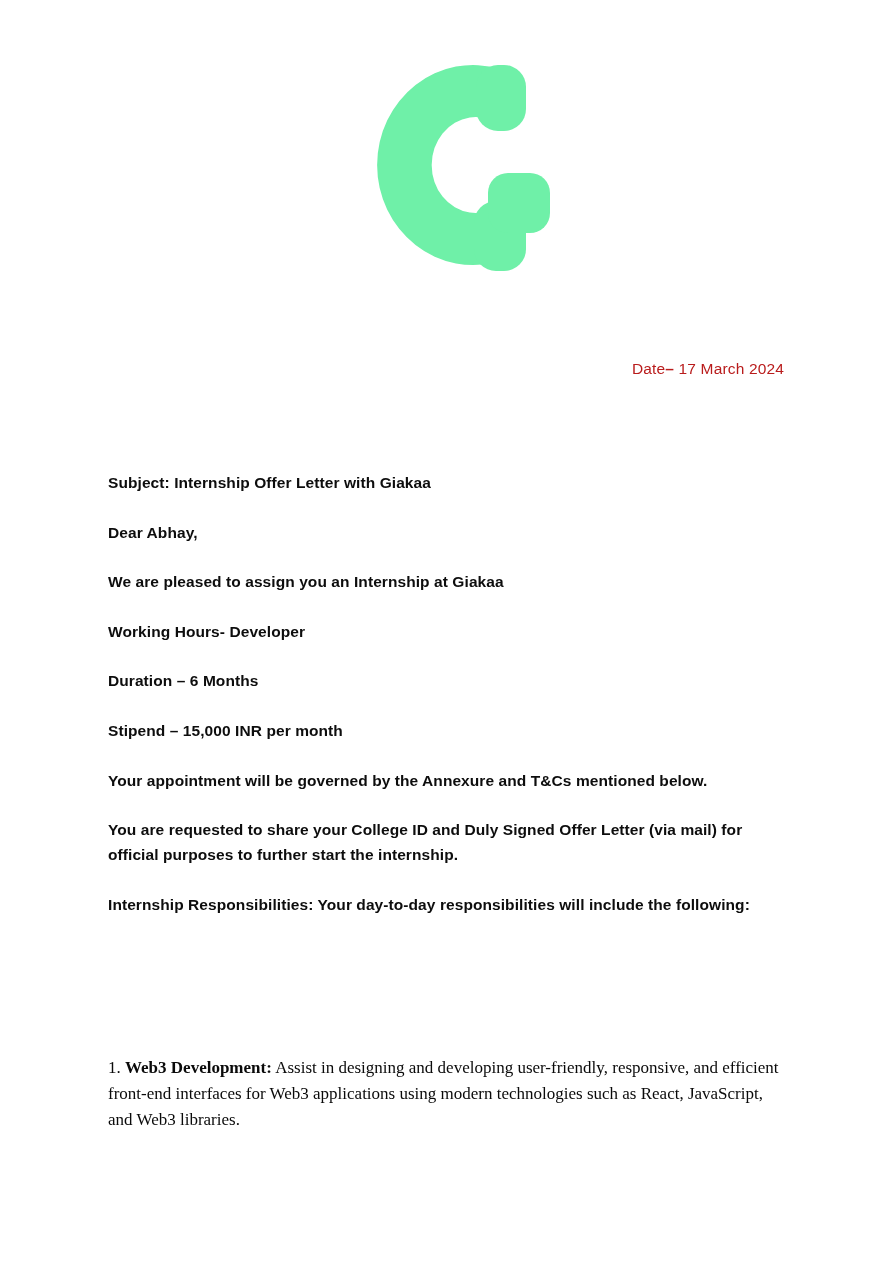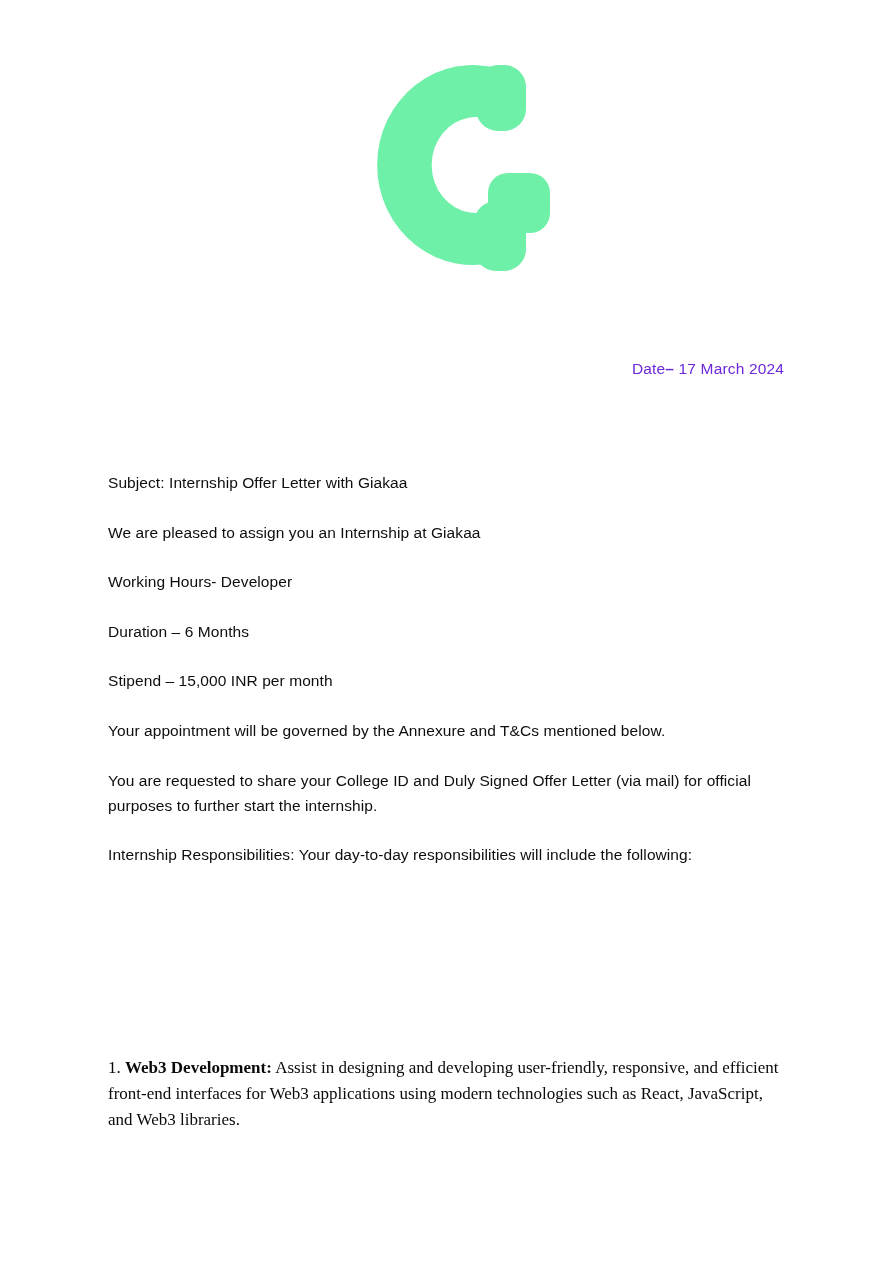--- a/index.html
+++ b/index.html
@@ -41,33 +41,34 @@
   }
 
   
   .date-line {
     position: absolute;
     left: 108px;
     top: 360px;
     width: 676px;
     text-align: right;
     font-size: 15.5px;
-    color: #6d28d9;
+    color: #b91c1c;
     letter-spacing: 0.01em;
   }
   .date-line .dash {
     font-weight: bold;
   }
 
   
   .body-block {
     position: absolute;
     left: 108px;
     top: 470px;
     width: 676px;
+    font-weight: bold;
   }
 
   .para {
     font-size: 15.5px;
     line-height: 1.62;
     color: #0d0d0d;
     margin: 0 0 24.5px 0;
     letter-spacing: 0.005em;
   }
   .para:last-child {
@@ -130,20 +131,21 @@
 
   <div class="date-line">
     <span>Date</span><span class="dash">–</span>
     <span>17 March 2024</span>
   </div>
 
   <div class="body-block">
 
     <p class="para">Subject: Internship Offer Letter with Giakaa</p>
 
+    <p class="para">Dear Abhay,</p>
 
 
     <p class="para">We are pleased to assign you an Internship at Giakaa</p>
 
 
 
     <p class="para">Working Hours- Developer</p>
 
     <p class="para">Duration – 6 Months</p>
 

